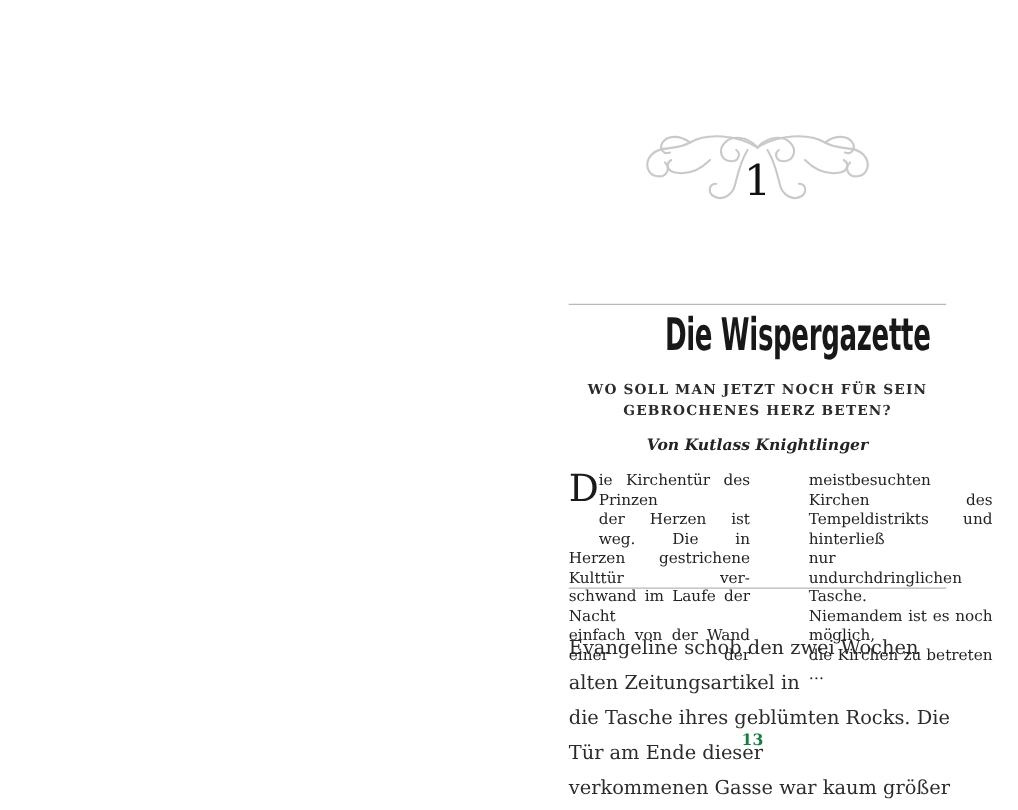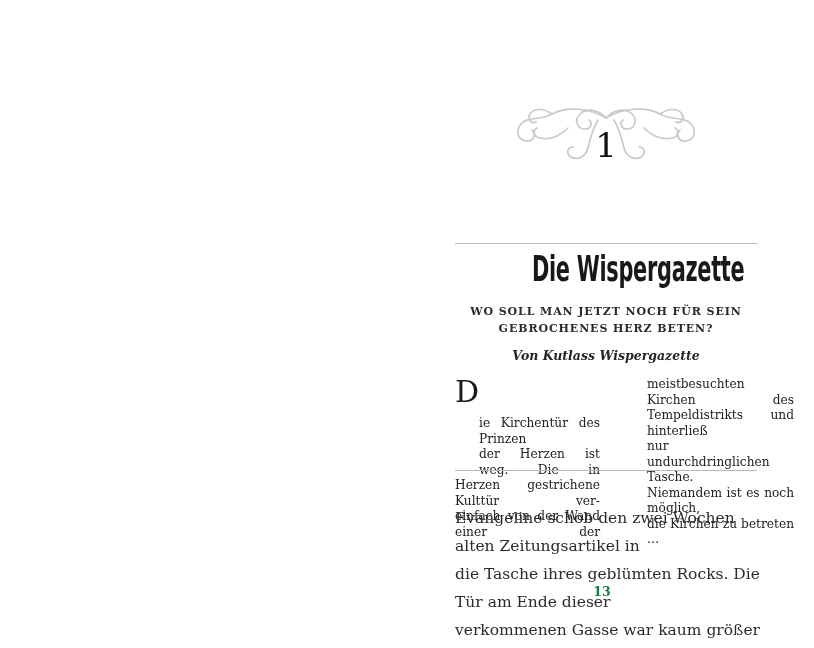--- a/index.html
+++ b/index.html
@@ -42,21 +42,21 @@
   }
   #article-byline{
     left:455px;top:348px;width:302px;text-align:center;
     font-family:"DejaVu Serif",serif;font-weight:bold;font-style:italic;
     font-size:12.5px;color:#242424;
   }
 
   
   #article-columns{left:455px;top:377px;width:302px;height:92px;}
   .col{position:absolute;top:0;font-size:12.2px;line-height:15.5px;color:#222;}
-  #col-left{left:0;width:145px;margin-top:39px;}
+  #col-left{left:0;width:145px;}
   #col-right{left:155px;width:147px;margin-left:37px;}
   .col .line{text-align:justify;text-align-last:justify;}
   #col-left .line:nth-child(-n+2){padding-left:24px;}
   #col-right .line:last-child{text-align-last:left;}
   #drop-cap{
     left:0;top:0;font-family:"DejaVu Serif",serif;font-size:30px;line-height:30px;
     color:#1a1a1a;
   }
 
   
@@ -100,28 +100,29 @@
 
   <div id="article-title" class="abs">
     <span class="squeeze">Die Wispergazette</span>
   </div>
 
   <div id="article-subtitle" class="abs">
       <div class="line">WO SOLL MAN JETZT NOCH FÜR SEIN</div>
       <div class="line">GEBROCHENES HERZ BETEN?</div>
     </div>
 
-  <div id="article-byline" class="abs">Von Kutlass Wispergazette</div>
+  <div id="article-byline" class="abs">Von Kutlass Knightlinger</div>
 
   <div id="article-columns" class="abs">
     <div id="drop-cap" class="abs">D</div>
     <div id="col-left" class="col">
         <div class="line">ie Kirchentür des Prinzen</div>
         <div class="line">der Herzen ist weg. Die in</div>
         <div class="line">Herzen gestrichene Kulttür ver-</div>
+        <div class="line">schwand im Laufe der Nacht</div>
         <div class="line">einfach von der Wand einer der</div>
       </div>
     <div id="col-right" class="col">
         <div class="line">meistbesuchten Kirchen des</div>
         <div class="line">Tempeldistrikts und hinterließ</div>
         <div class="line">nur undurchdringlichen Tasche.</div>
         <div class="line">Niemandem ist es noch möglich,</div>
         <div class="line">die Kirchen zu betreten …</div>
       </div>
   </div>

